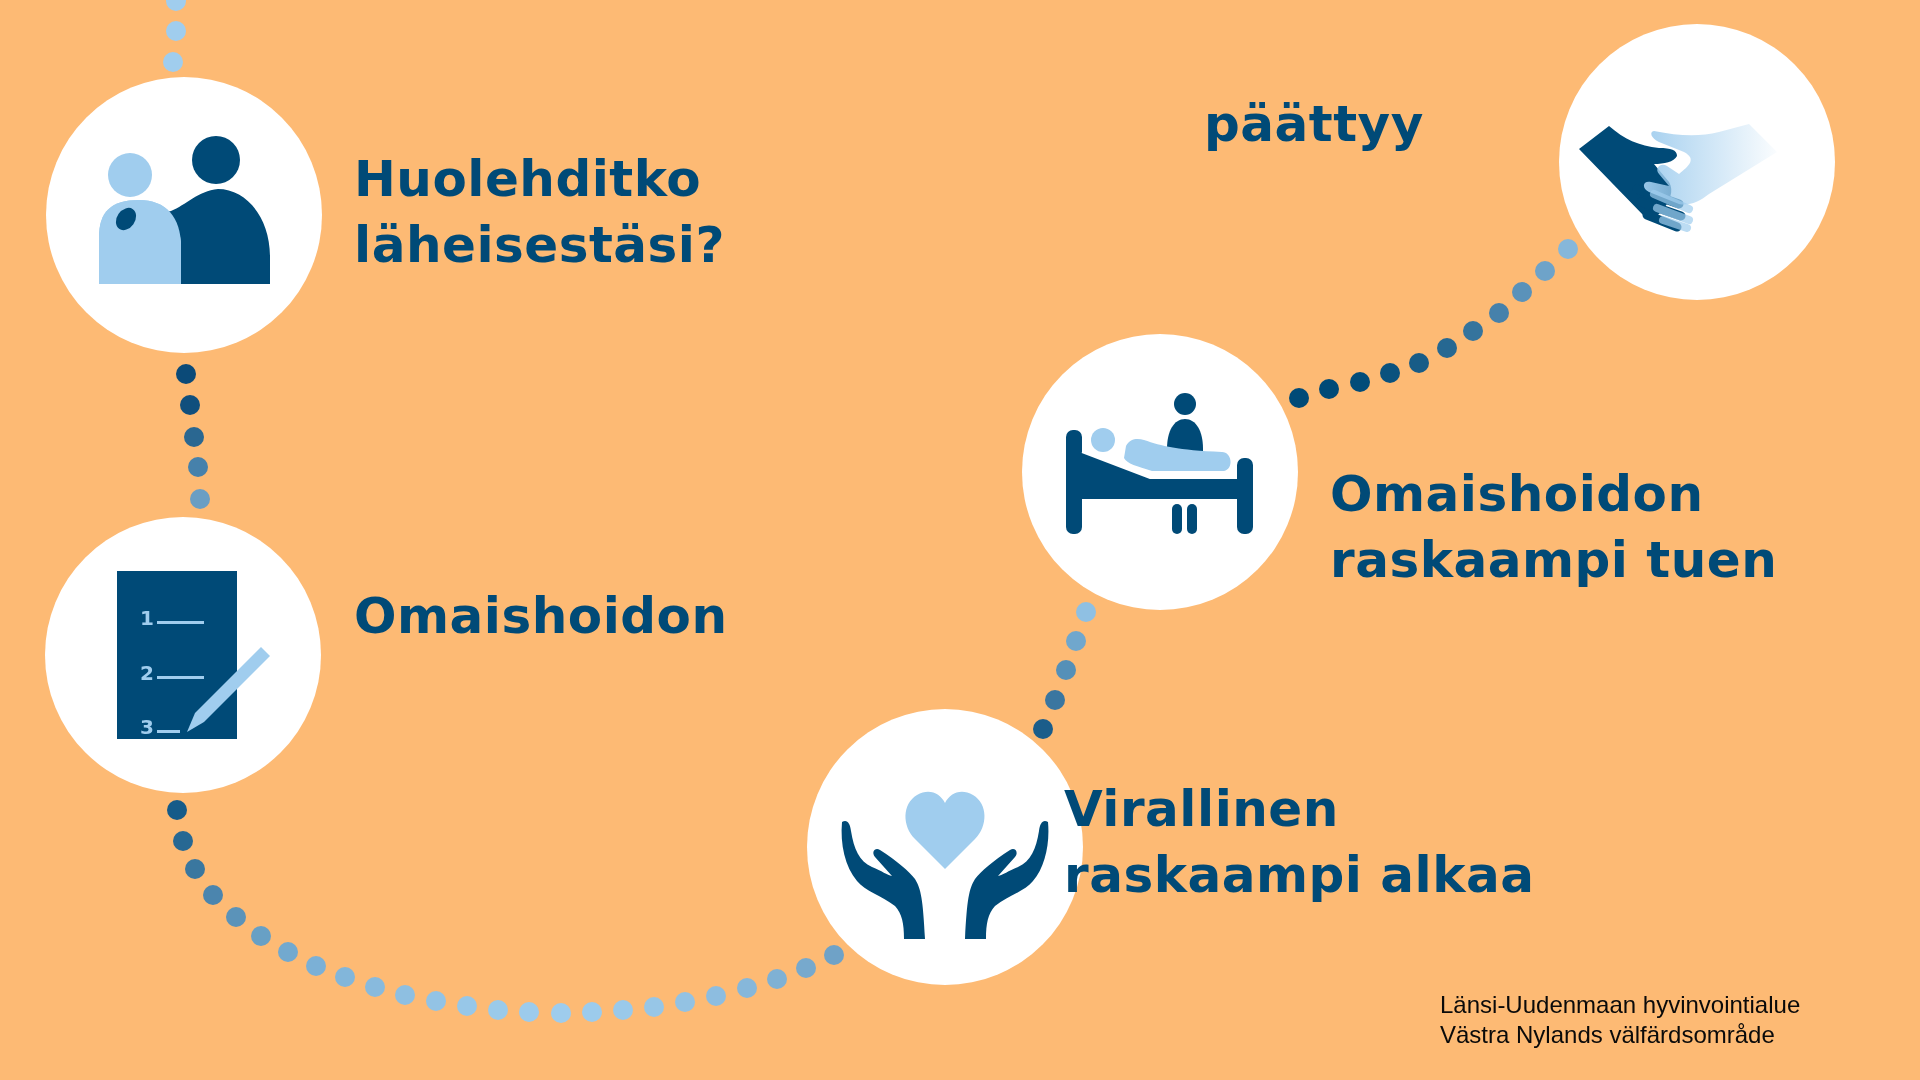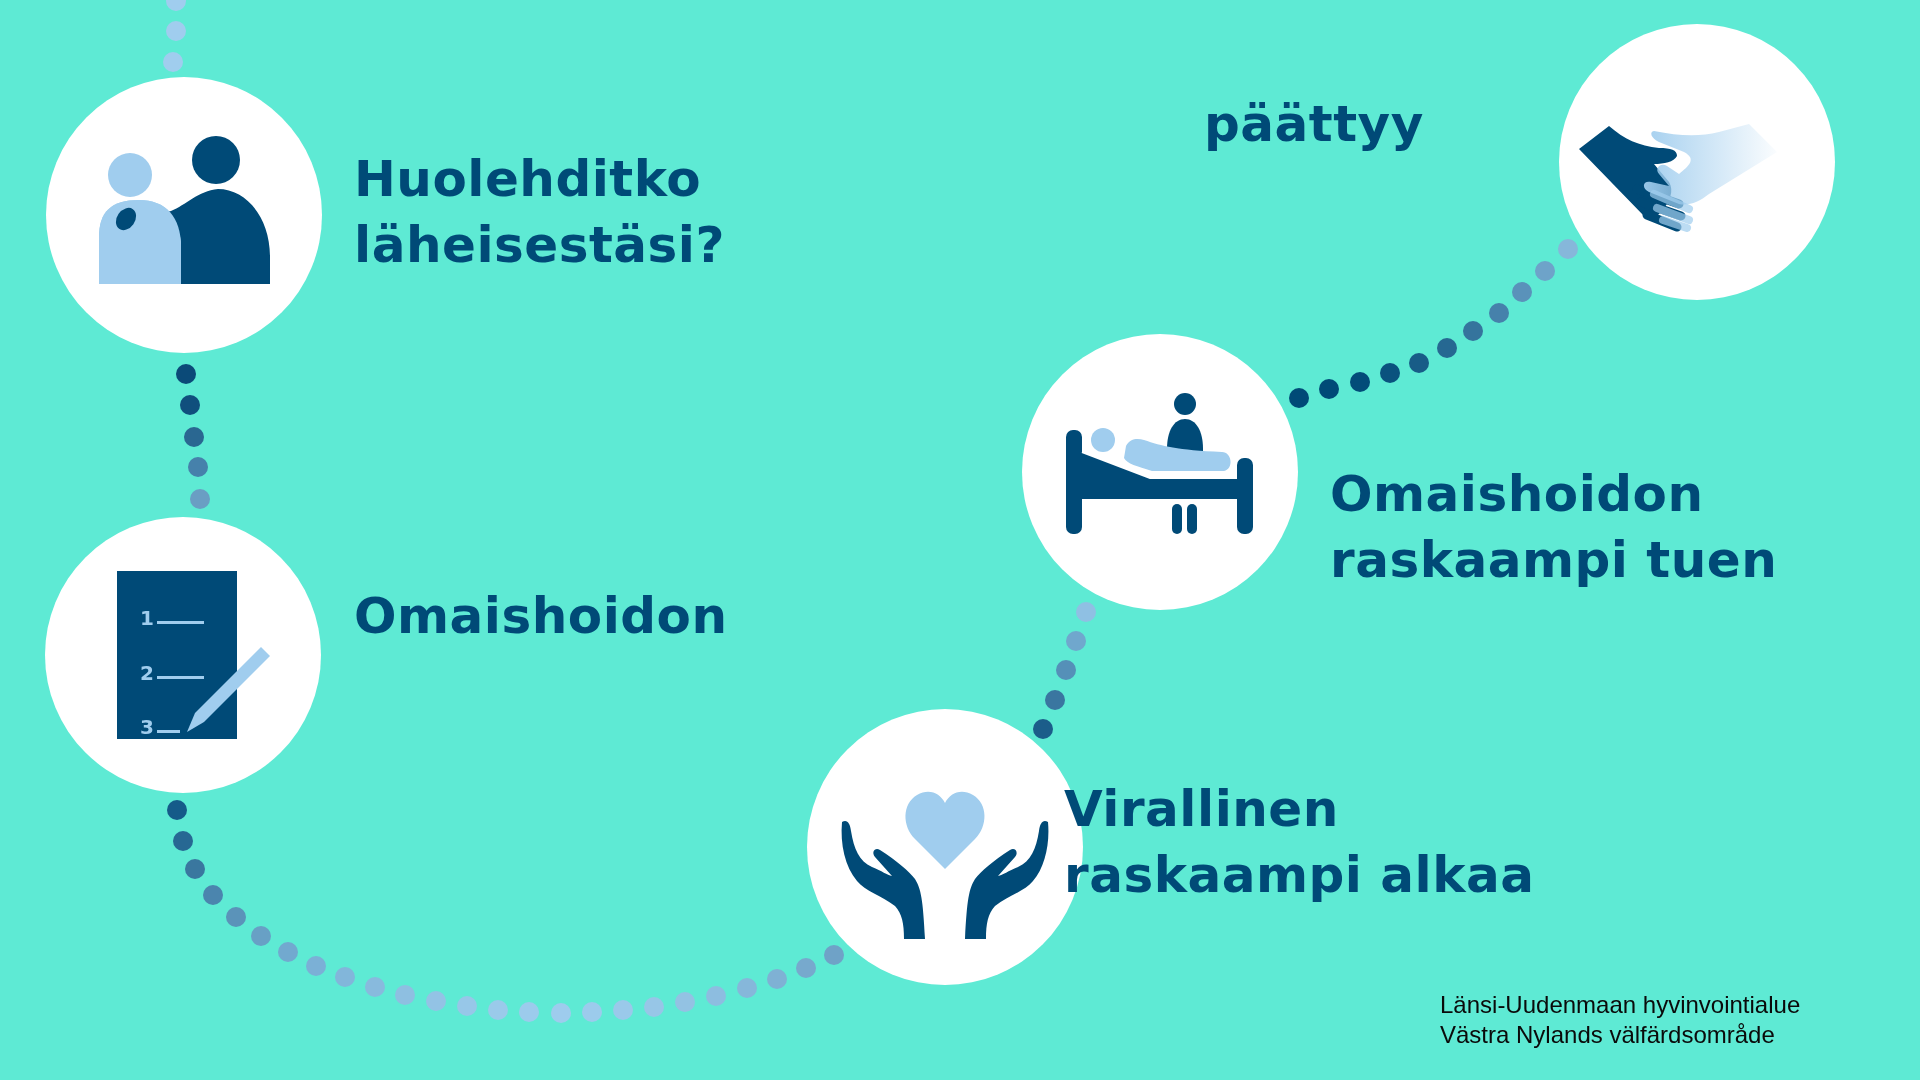--- a/index.html
+++ b/index.html
@@ -1,17 +1,17 @@
 <!DOCTYPE html>
 <html><head>
 <meta charset="utf-8">
 <style>
   html, body { margin: 0; padding: 0; }
   body { width: 1920px; height: 1080px; overflow: hidden; background: #f9e5e8; }
-  #canvas { position: relative; width: 1920px; height: 1080px; background: #5eead4; overflow: hidden; }
+  #canvas { position: relative; width: 1920px; height: 1080px; background: #fdba74; overflow: hidden; }
   #paths { position: absolute; left: 0; top: 0; width: 1920px; height: 1080px; }
   .step-circle {
     position: absolute; width: 276px; height: 276px; border-radius: 50%;
     background: #ffffff;
   }
   .step-circle svg { position: absolute; left: 0; top: 0; width: 276px; height: 276px; }
   .step-label {
     position: absolute; margin: 0;
     font-family: "DejaVu Sans", sans-serif; font-weight: bold;
     font-size: 50px; line-height: 66px; color: #004a77;

